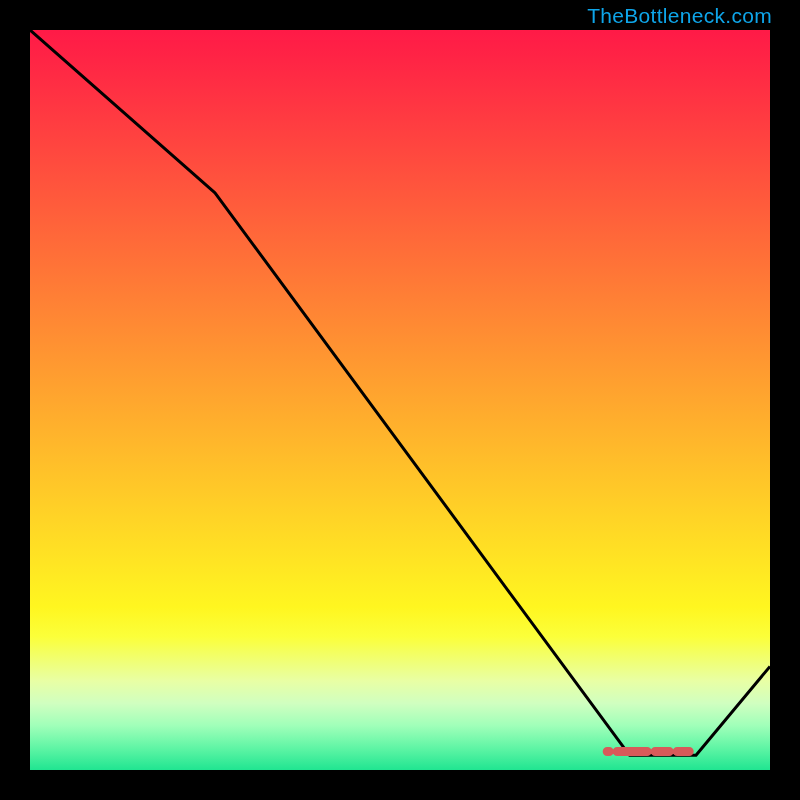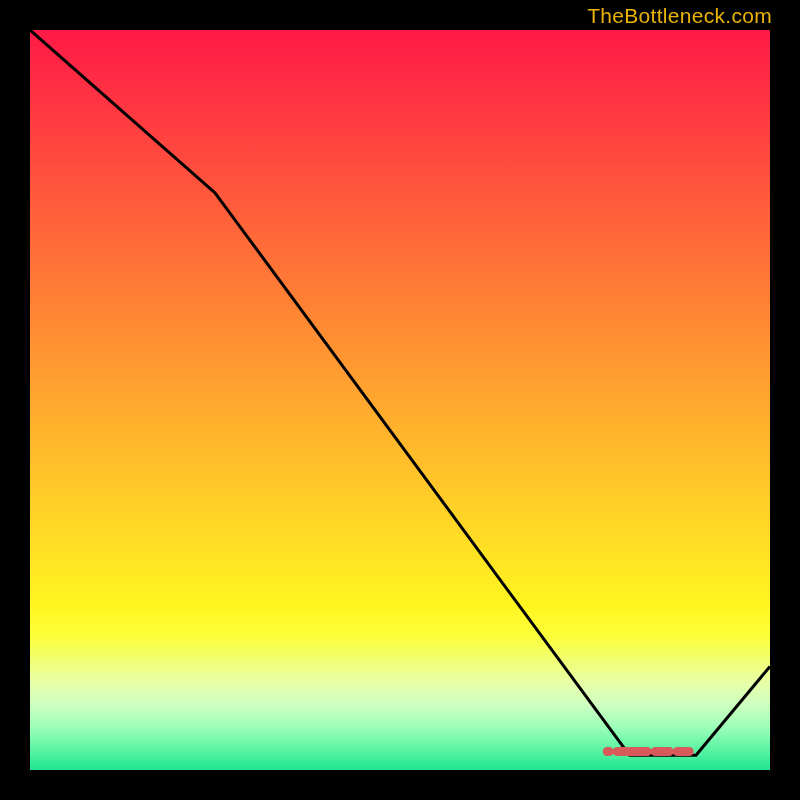--- a/index.html
+++ b/index.html
@@ -1,17 +1,17 @@
 <!DOCTYPE html>
 <html><head>
 <meta charset="utf-8">
 <style>
 *{margin:0;padding:0;box-sizing:border-box}
 body{background:#000;width:800px;height:800px;position:relative;font-family:Arial,sans-serif}
-.attribution{position:absolute;top:4px;right:28px;color:#eab308;font-size:21px;font-weight:400;letter-spacing:0.3px}
+.attribution{position:absolute;top:4px;right:28px;color:#0ea5e9;font-size:21px;font-weight:400;letter-spacing:0.3px}
 .plot{position:absolute;top:30px;left:30px;width:740px;height:740px}
 .gradient-bg{position:absolute;top:0;left:0;width:100%;height:100%;background:linear-gradient(to bottom,
 #ff1a47 0%,
 #ff2a44 6%,
 #ff3b41 12%,
 #ff4c3e 18%,
 #ff5d3b 24%,
 #ff6e38 30%,
 #ff7f35 36%,
 #ff9032 42%,

